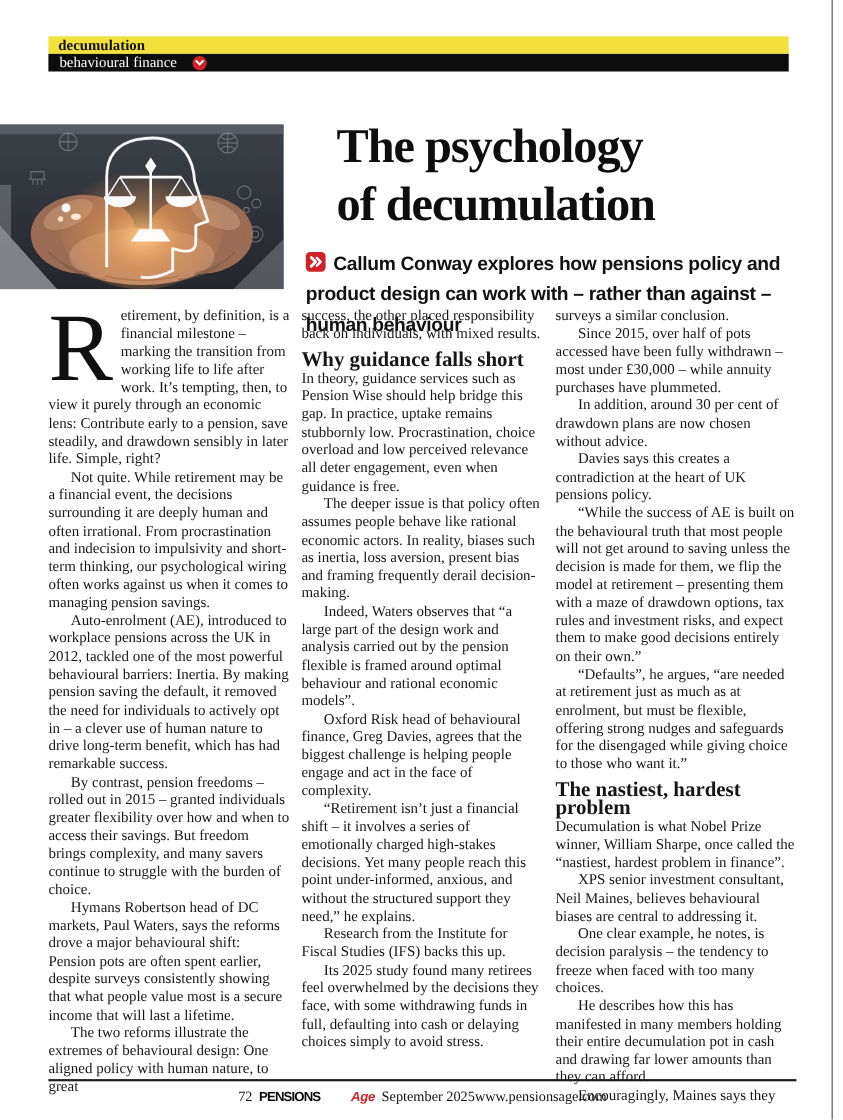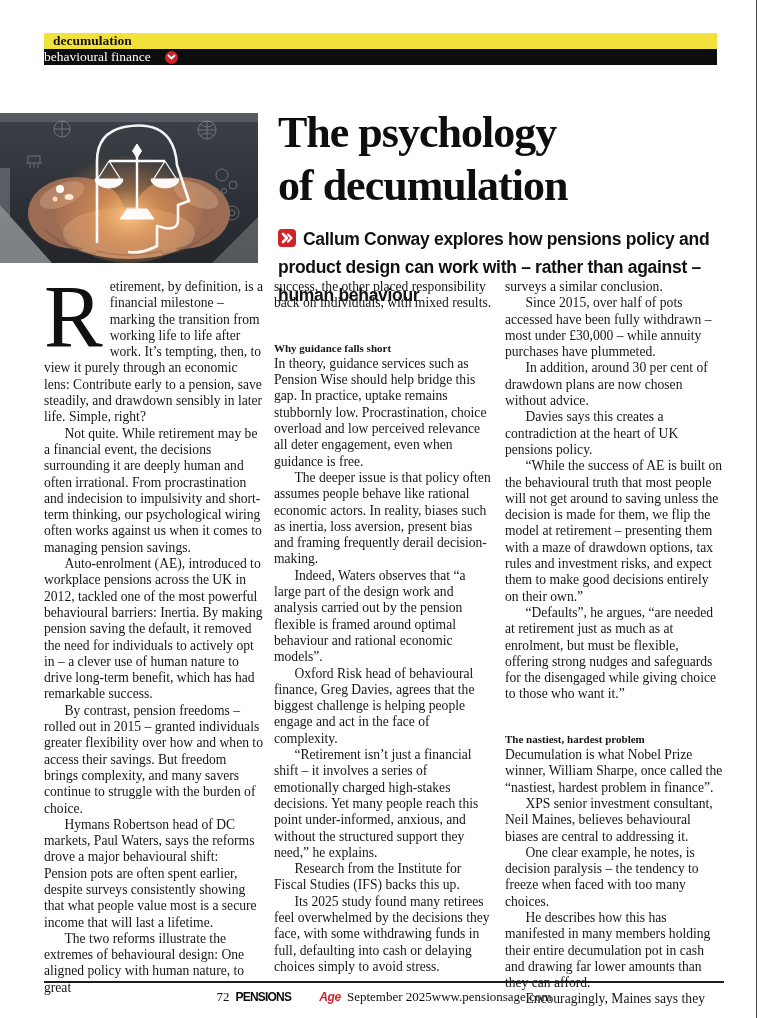--- a/index.html
+++ b/index.html
@@ -11,43 +11,43 @@
     color: #141414;
     overflow: hidden;
   }
   
   .crop-line { position: absolute; left: 756px; top: 0; width: 1px; height: 1018px; background: #4a4a4a; }
 
   
   .topbar { position: absolute; left: 44px; top: 33px; width: 673px; height: 25px; display: flex; align-items: stretch; flex-direction: column; }
   .tag-yellow { background: #f2e13b; color: #111; font-weight: bold; font-size: 13.5px; display: flex; align-items: center; padding: 0 9px; }
   .bar-red { flex: 1; background: #cf2229; }
-  .tag-black { background: #0d0d0d; color: #fff; font-size: 13.5px; display: flex; align-items: center; gap: 14px; padding: 0 0; }
+  .tag-black { background: #0d0d0d; color: #fff; font-size: 13.5px; display: flex; align-items: center; gap: 14px; padding: 0 10px; }
   .badge-icon { width: 13px; height: 13px; border-radius: 50%; background: #cf2229; display: inline-flex; align-items: center; justify-content: center; }
   .badge-icon svg { display: block; }
 
   
   .hero { position: absolute; left: 0; top: 113px; width: 258px; height: 150px; }
   .hero svg { display: block; }
 
   
   .title-block { position: absolute; left: 278px; top: 106px; width: 452px; }
-  h1 { font-family: "Liberation Serif", serif; font-weight: 700; font-size: 44px; line-height: 53px; letter-spacing: -1px; color: #0e0e0e; }
+  h1 { font-family: "Liberation Serif", serif; font-weight: 700; font-size: 44px; line-height: 53px; letter-spacing: -1px; color: #0e0e0e; margin-left: 28px; }
   .standfirst { margin-top: 13px; font-family: "Liberation Sans", sans-serif; font-weight: 700; font-size: 17.5px; line-height: 28px; letter-spacing: -0.3px; color: #111; width: 452px; }
   .arrow-chip { display: inline-block; width: 18px; height: 18px; border-radius: 4px; background: #cf2229; vertical-align: -2px; margin-right: 7px; }
   .arrow-chip svg { display: block; }
 
   
   .column { position: absolute; top: 279px; width: 219px; font-size: 13.6px; line-height: 16.3px; color: #161616; }
   .col-0 { left: 44px; }
   .col-1 { left: 274px; }
   .col-2 { left: 505px; }
   .column p { text-indent: 1.5em; }
   .column p.noindent, .column p.dropcap-para { text-indent: 0; }
-  .column h3 { font-size: 11px; line-height: 16.3px; font-weight: 700; margin-top: 28px; }
+  .column h3 { font-size: 19px; line-height: 16.3px; font-weight: 700; margin-top: 8px; }
   .column .italic { font-style: italic; }
   .dropcap { float: left; font-size: 88px; line-height: 68px; padding: 4px 7px 0 0; color: #101010; }
 
   
   .footer-rule { position: absolute; left: 44px; top: 981px; width: 680px; height: 2px; background: #1c1c1c; }
   .footer { position: absolute; left: 44px; top: 989px; width: 680px; display: flex; justify-content: center; align-items: baseline; font-size: 13px; color: #111; }
   .footer-left { display: flex; align-items: baseline; gap: 6px; }
   .brand { font-family: "Liberation Sans", sans-serif; font-weight: 700; font-size: 12px; letter-spacing: -0.8px; color: #0c0c0c; }
   .brand-age { font-family: "Liberation Sans", sans-serif; font-weight: 700; font-style: italic; font-size: 12px; color: #cf2229; letter-spacing: -0.3px; padding-left: 28px; }
 </style>

